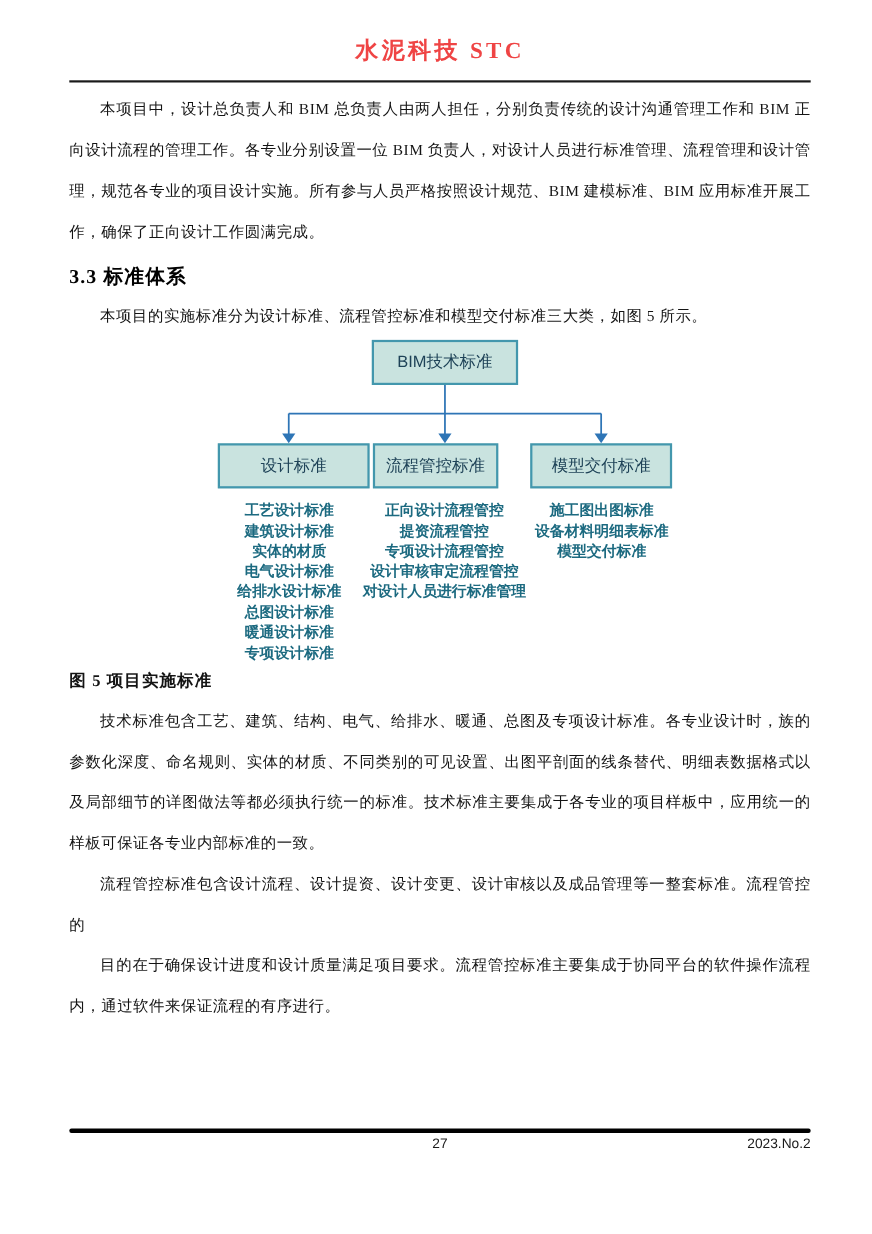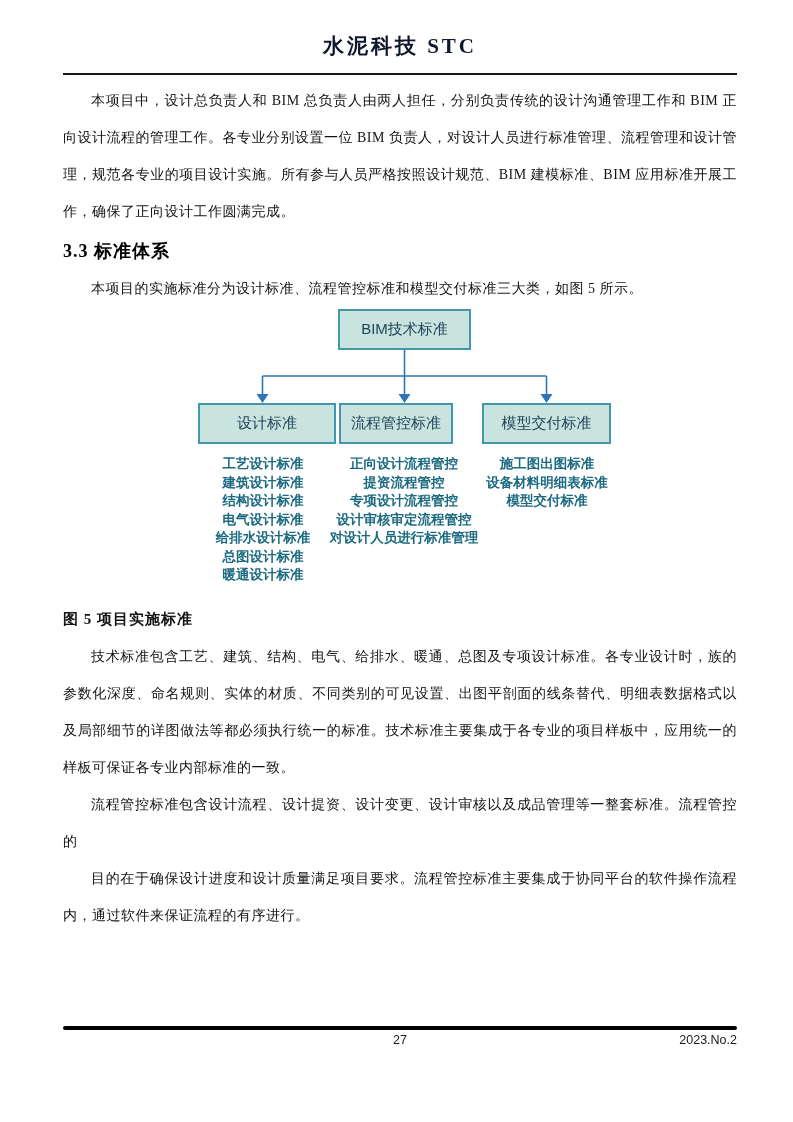--- a/index.html
+++ b/index.html
@@ -4,21 +4,21 @@
 <style>
   html,body{margin:0;padding:0;background:#888;}
   .page{
     width:793px;height:1122px;position:relative;overflow:hidden;
     background:#ffffff;margin:0 auto;
     font-family:"Liberation Serif","DejaVu Serif",serif;color:#141414;
   }
   .content{padding:0 56px 0 63px;}
   
   .header{padding-top:32px;}
-  .journal-title{text-align:center;font-size:21px;font-weight:600;letter-spacing:3px;color:#0f172a;}
+  .journal-title{text-align:center;font-size:21px;font-weight:600;letter-spacing:3px;color:#ef4444;}
   .header-rule{margin-top:13px;height:2px;background:#1a1a1a;}
   
   .para{font-size:14px;line-height:37px;text-align:justify;text-indent:2em;margin:0;letter-spacing:0.5px;}
   .first-para{margin-top:7px;}
   .sec-heading{font-size:18px;font-weight:bold;margin:9px 0 7px;letter-spacing:1px;color:#000;}
   
   .diagram{position:relative;width:674px;height:296px;margin:2px 0 0 0;
     font-family:"Liberation Sans","DejaVu Sans",sans-serif;}
   .connector-svg{position:absolute;left:0;top:0;}
   .connector-svg line{stroke:var(--connector,#2e75b6);stroke-width:1.6;}
@@ -75,25 +75,26 @@
       </svg>
 
       <div class="d-box d-box-root">BIM技术标准</div>
       <div class="d-box d-box-1">设计标准</div>
       <div class="d-box d-box-2">流程管控标准</div>
       <div class="d-box d-box-3">模型交付标准</div>
 
       <div class="d-list d-list-1">
         <div>工艺设计标准</div>
         <div>建筑设计标准</div>
-        <div>结构设计标准</div>
+        <div>实体的材质</div>
         <div>电气设计标准</div>
         <div>给排水设计标准</div>
         <div>总图设计标准</div>
         <div>暖通设计标准</div>
+        <div>专项设计标准</div>
       </div>
 
       <div class="d-list d-list-2">
         <div>正向设计流程管控</div>
         <div>提资流程管控</div>
         <div>专项设计流程管控</div>
         <div>设计审核审定流程管控</div>
         <div>对设计人员进行标准管理</div>
       </div>
 

